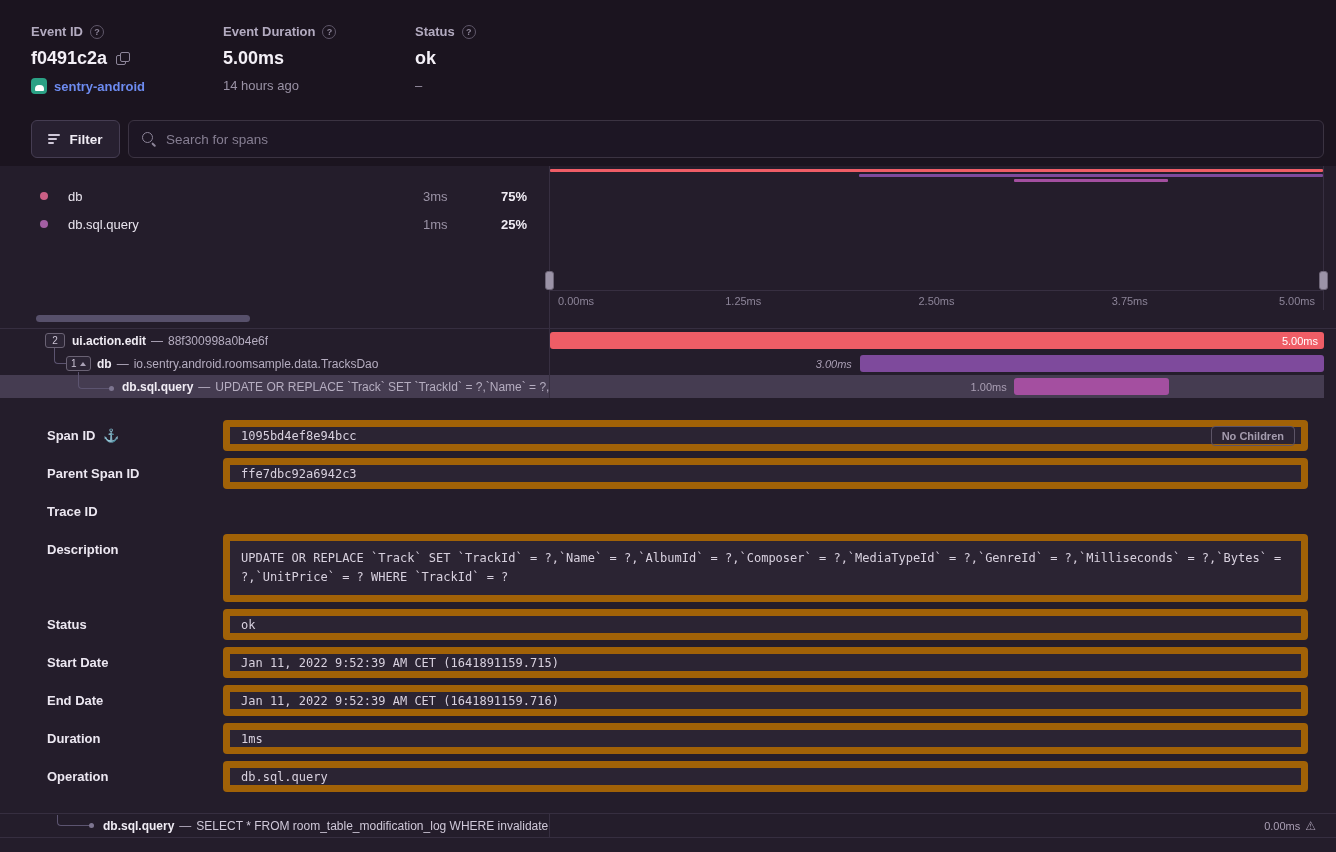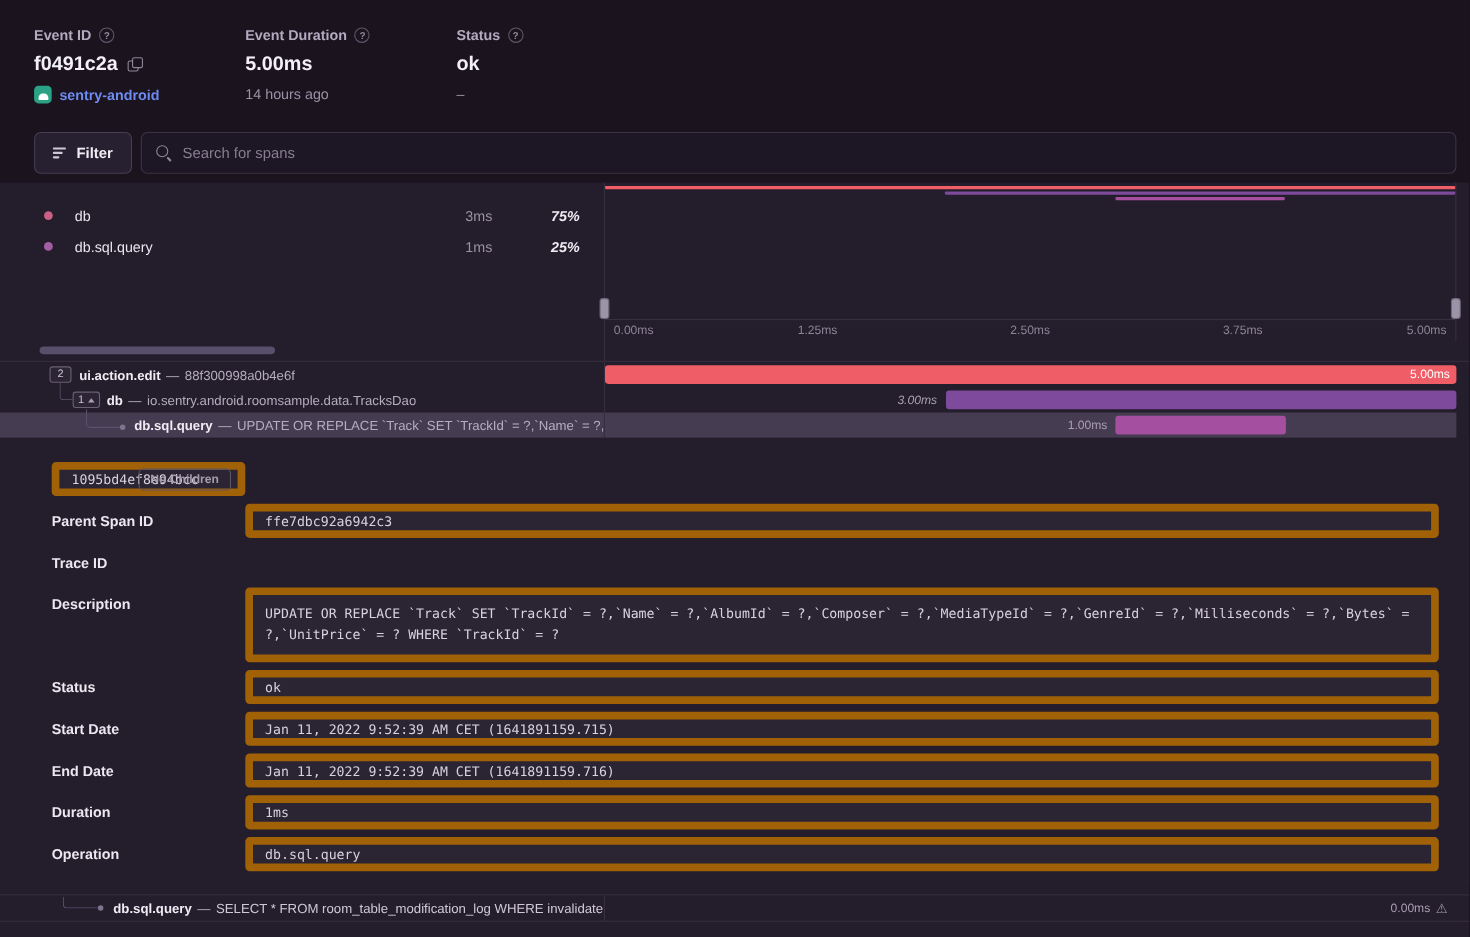--- a/index.html
+++ b/index.html
@@ -43,21 +43,21 @@
   .search-input::placeholder { color:#867e92; }
 
   
   .minimap { position:absolute; top:166px; left:0; right:0; height:144px; }
   .legend-panel { position:absolute; left:0; top:0; width:549px; height:100%; }
   .legend-row { display:flex; align-items:center; height:28px; margin-top:0; padding:0 22px 0 40px; cursor:pointer; }
   .legend-row:first-child { margin-top:16px; }
   .legend-dot { width:8px; height:8px; border-radius:50%; margin-right:20px; }
   .legend-op { flex:1; font-size:13px; color:#e9e4ee; }
   .legend-duration { width:58px; text-align:left; font-size:13px; color:#9a92a5; }
-  .legend-pct { width:46px; text-align:right; font-size:13px; font-weight:bold; color:#f0ecf4;font-style:italic; }
+  .legend-pct { width:46px; text-align:right; font-size:13px; font-weight:bold; color:#f0ecf4; }
 
   .chart-panel { position:absolute; left:549px; right:12px; top:0; bottom:0; border-left:1px solid #372f41; border-right:1px solid #372f41; }
   .mini-line { position:absolute; border-radius:1px; }
   .mini-line.l0 { top:3px;  height:3px; }
   .mini-line.l1 { top:8px;  height:2.5px; }
   .mini-line.l2 { top:13px; height:2.5px; }
   .mini-axis { position:absolute; left:0; right:0; bottom:0; height:20px; border-top:1px solid #372f41; }
   .tick { position:absolute; top:4px; font-size:11px; color:#8c8498; }
   .tick.t0 { left:8px; } .tick.t4 { right:8px; }
   .tick.t1 { left:25%; transform:translateX(-50%); }
@@ -273,20 +273,24 @@
     <div class="conn conn-a"></div>
     <div class="conn conn-b"></div>
     <div class="conn-dot conn-b-dot"></div>
   </div>
 
   <div class="guide-seg"></div>
 
   <div class="detail">
 
     <div class="d-row">
+      <div class="d-label">
+        <span>Span ID</span>
+        <span class="anchor">⚓</span>
+      </div>
       <div class="d-value">
         <span>1095bd4ef8e94bcc</span>
         <span class="nochildren-badge">No Children</span>
       </div>
     </div>
 
     <div class="d-row">
       <div class="d-label">
           <span>Parent Span ID</span>
         </div>

